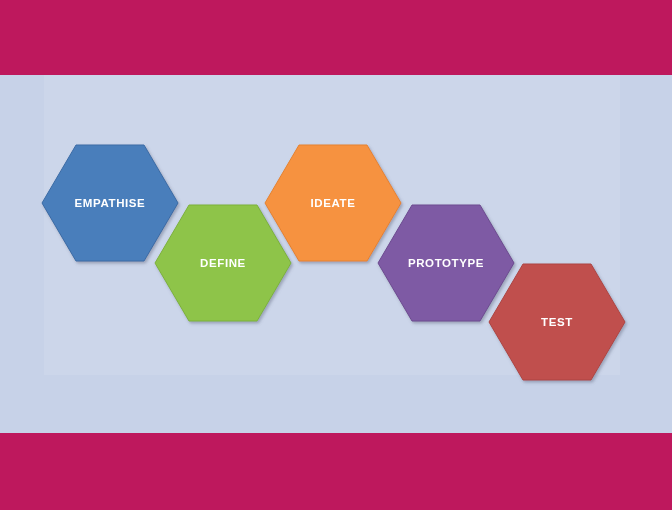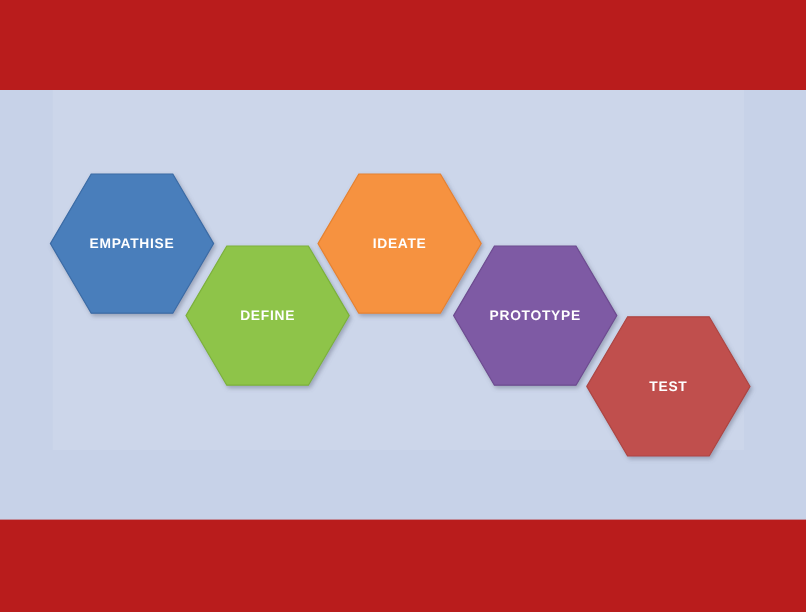--- a/index.html
+++ b/index.html
@@ -4,21 +4,21 @@
 <style>
   html, body {
     margin: 0;
     padding: 0;
     background: #ffffff;
   }
   #canvas {
     position: relative;
     width: 672px;
     height: 510px;
-    background: #b91c1c;
+    background: #be185d;
     overflow: hidden;
     font-family: "Liberation Sans", sans-serif;
   }
   
   #band {
     position: absolute;
     left: 0;
     top: 75px;
     width: 672px;
     height: 358px;

